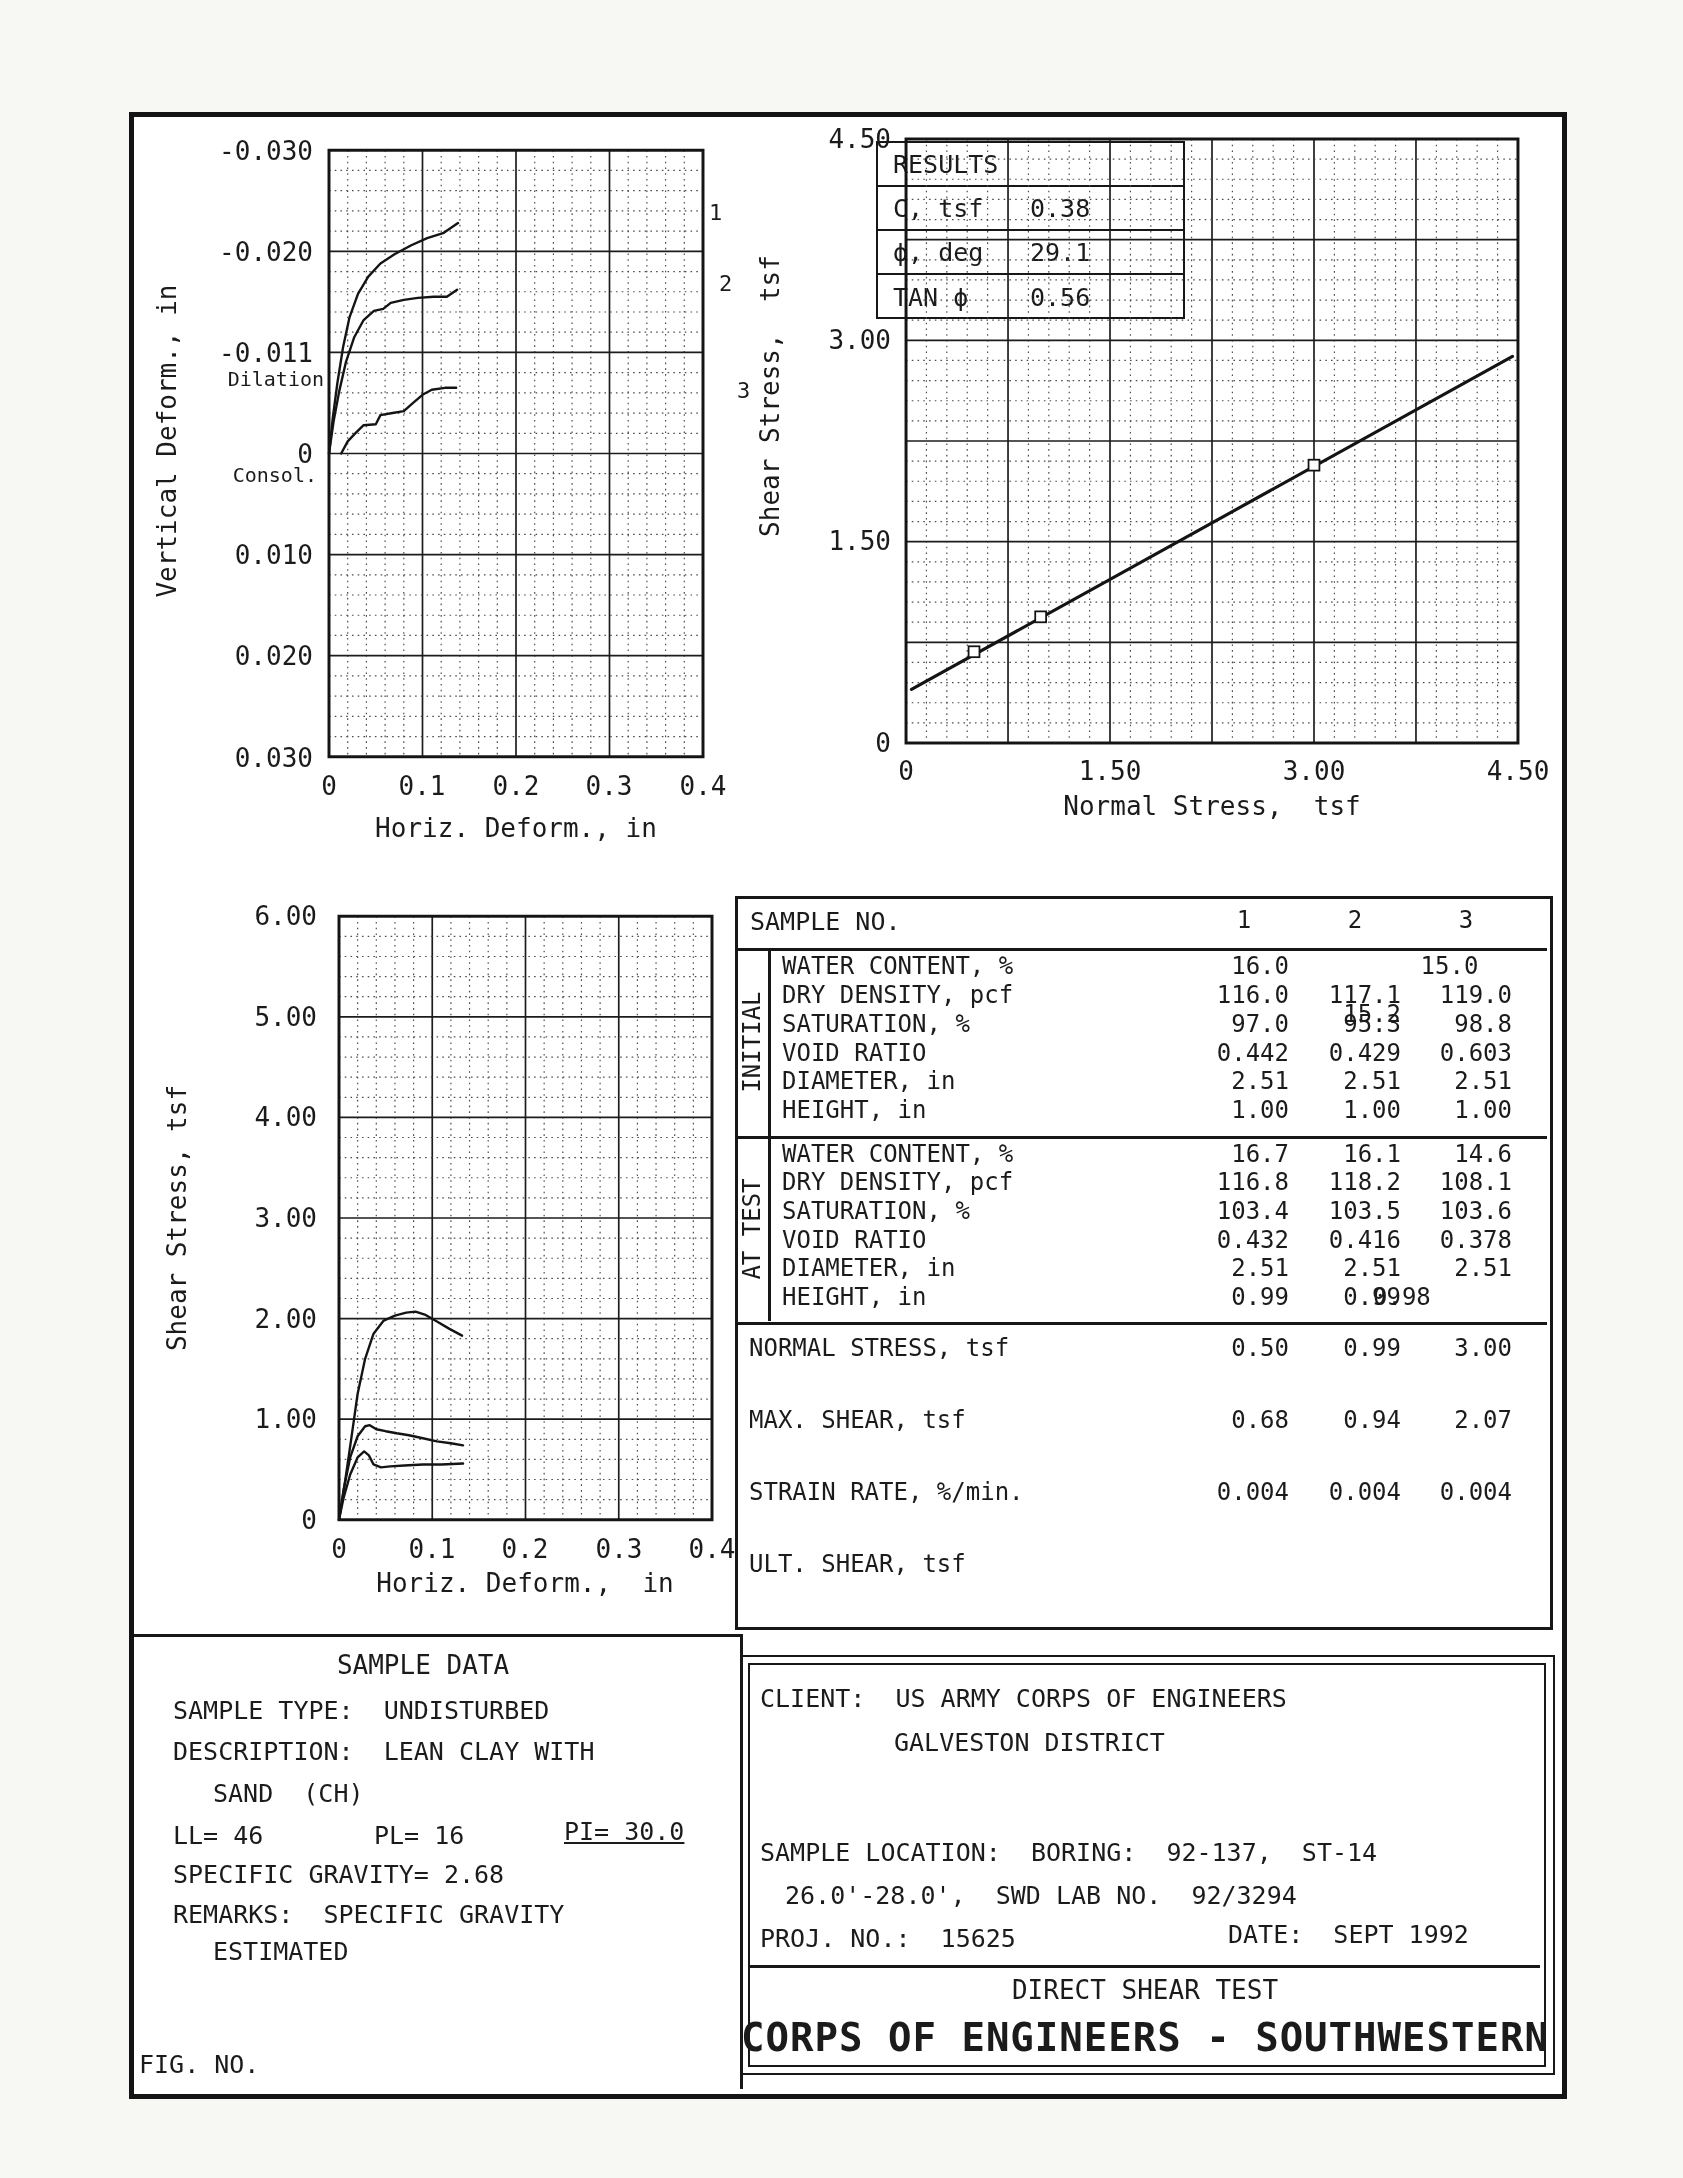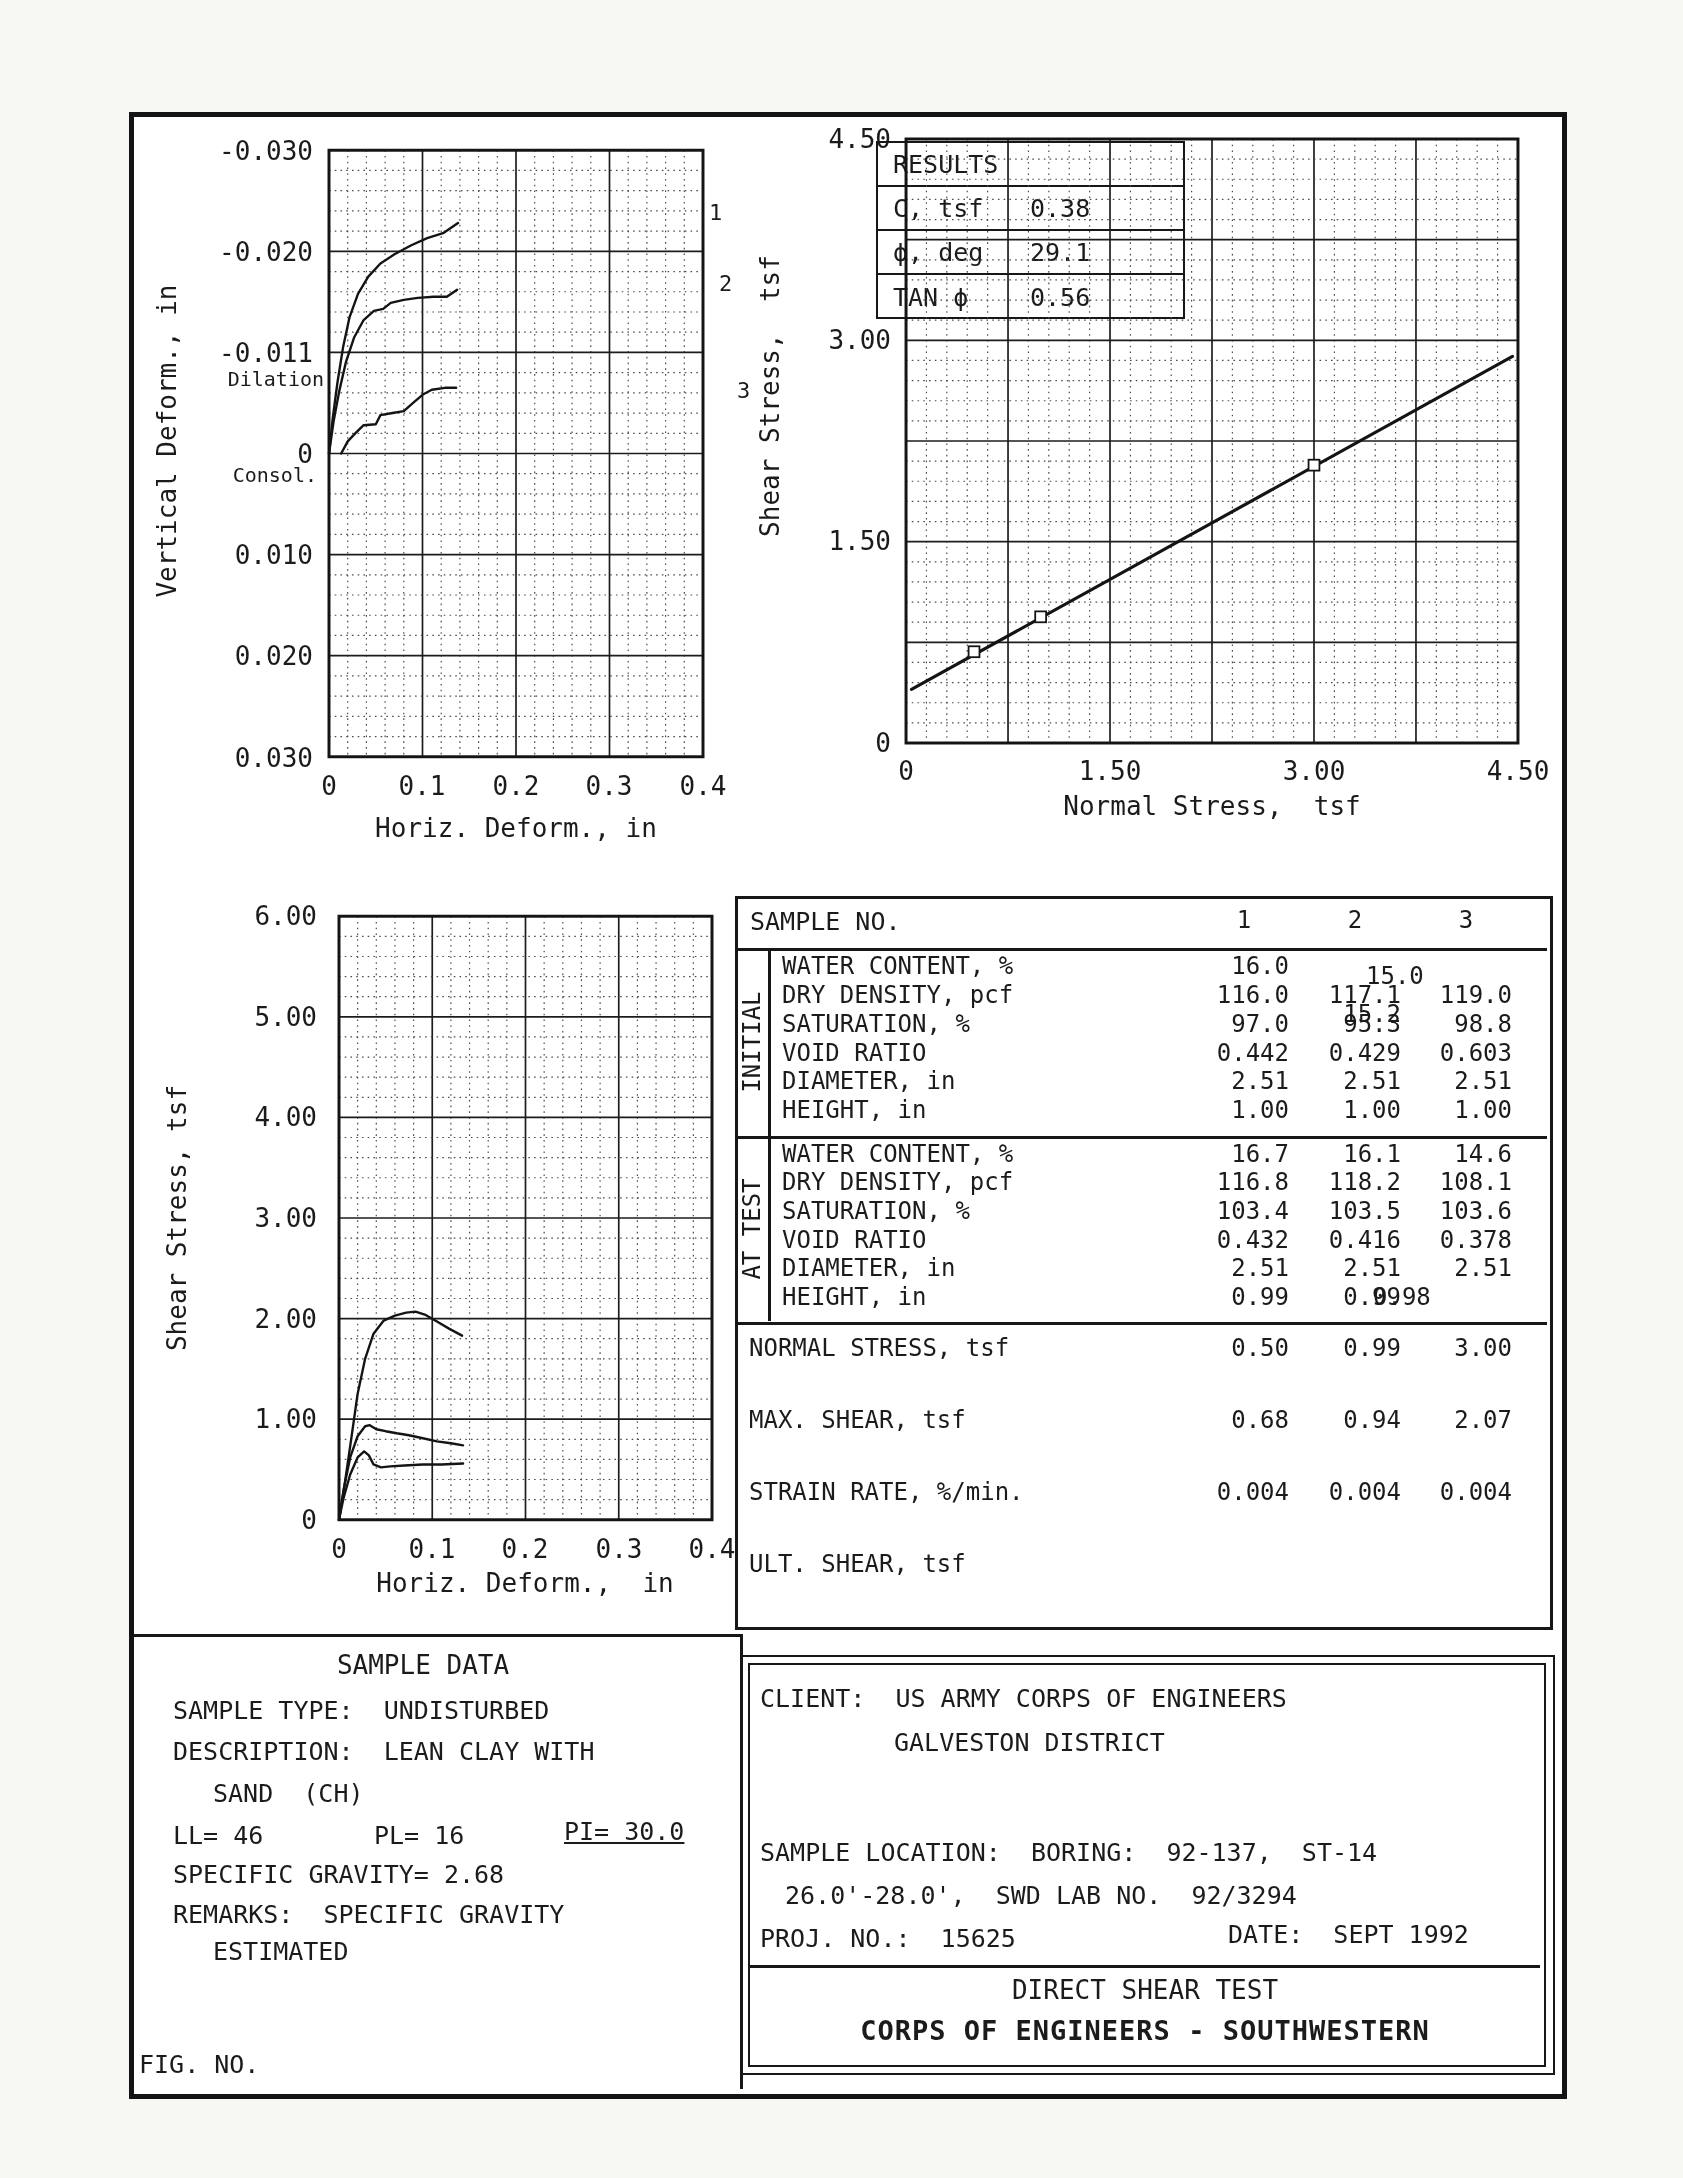--- a/index.html
+++ b/index.html
@@ -1,20 +1,20 @@
 <!DOCTYPE html>
 <html><head>
 <meta charset="utf-8">
 <style>
   html,body{margin:0;padding:0;background:#e8e8e4;}
   #page{position:relative;width:1683px;height:2178px;background:#f7f7f3;overflow:hidden;
         font-family:"DejaVu Sans Mono",monospace;color:#1b1b1b;}
   .txt{position:absolute;white-space:pre;line-height:1.12;}
   .c20{font-size:20px}.c22{font-size:22px}.c24{font-size:24px}.c25{font-size:25px}
-  .c26{font-size:26px}.c30{font-size:27px;font-weight:bold;letter-spacing:1px}
+  .c26{font-size:26px}.c30{font-size:39px;font-weight:bold;letter-spacing:1px}
   .ctr{transform:translateX(-50%);}
   .rot{transform:translate(-50%,-50%) rotate(-90deg);}
   .tick{position:absolute;font-size:26px;white-space:pre;}
   .yt{width:139px;text-align:right;}
   .box{position:absolute;border:3px solid #171717;}
   .hline{position:absolute;background:#171717;height:3px;}
   .vline{position:absolute;background:#171717;width:3px;}
   svg.chart{position:absolute;overflow:visible;}
   svg .gmin{stroke:#4c4c4c;stroke-width:1.2;stroke-dasharray:1.6 4.2;}
   svg .gmaj{stroke:#1c1c1c;stroke-width:1.7;}
@@ -314,21 +314,21 @@
     <div class="tick yt" style="right: 1366px; top: 1203px;">3.00</div>
     <div class="tick yt" style="right: 1366px; top: 1304px;">2.00</div>
     <div class="tick yt" style="right: 1366px; top: 1404px;">1.00</div>
     <div class="tick yt" style="right: 1366px; top: 1505px;">0</div>
     <div class="txt c24 ctr" style="left: 1244px; top: 907px;">1</div>
     <div class="txt c24 ctr" style="left: 1355px; top: 907px;">2</div>
     <div class="txt c24 ctr" style="left: 1466px; top: 907px;">3</div>
     <div class="txt c24" style="left: 782px; top: 953px;">WATER CONTENT, %</div>
     <div class="txt c24" style="top: 953px; right: 394px; width: 139px; text-align: right;">16.0</div>
     <div class="txt c24" style="top: 953px; right: 282px; width: 139px; text-align: right; margin-top: 48px;">15.2</div>
-    <div class="txt c24" style="top: 953px; right: 178px; width: 139px; text-align: left; margin-top: 10px;">15.0</div>
+    <div class="txt c24" style="top: 953px; right: 164px; width: 139px; text-align: center;">15.0</div>
     <div class="txt c24" style="left: 782px; top: 982px;">DRY DENSITY, pcf</div>
     <div class="txt c24" style="top: 982px; right: 394px; width: 139px; text-align: right;">116.0</div>
     <div class="txt c24" style="top: 982px; right: 282px; width: 139px; text-align: right;">117.1</div>
     <div class="txt c24" style="top: 982px; right: 171px; width: 139px; text-align: right;">119.0</div>
     <div class="txt c24" style="left: 782px; top: 1011px;">SATURATION, %</div>
     <div class="txt c24" style="top: 1011px; right: 394px; width: 139px; text-align: right;">97.0</div>
     <div class="txt c24" style="top: 1011px; right: 282px; width: 139px; text-align: right;">95.3</div>
     <div class="txt c24" style="top: 1011px; right: 171px; width: 139px; text-align: right;">98.8</div>
     <div class="txt c24" style="left: 782px; top: 1040px;">VOID RATIO</div>
     <div class="txt c24" style="top: 1040px; right: 394px; width: 139px; text-align: right;">0.442</div>

